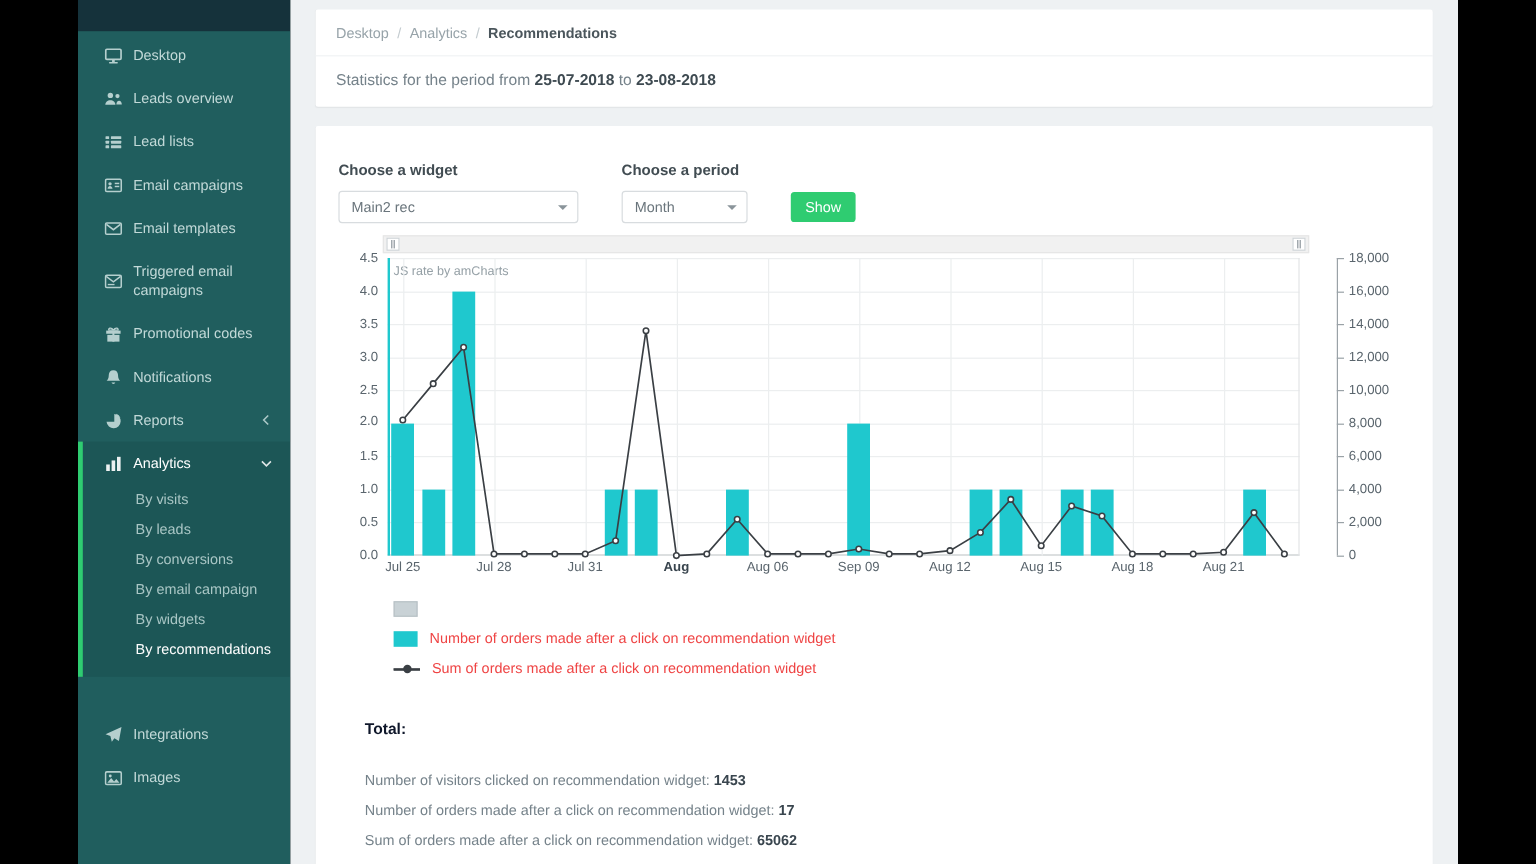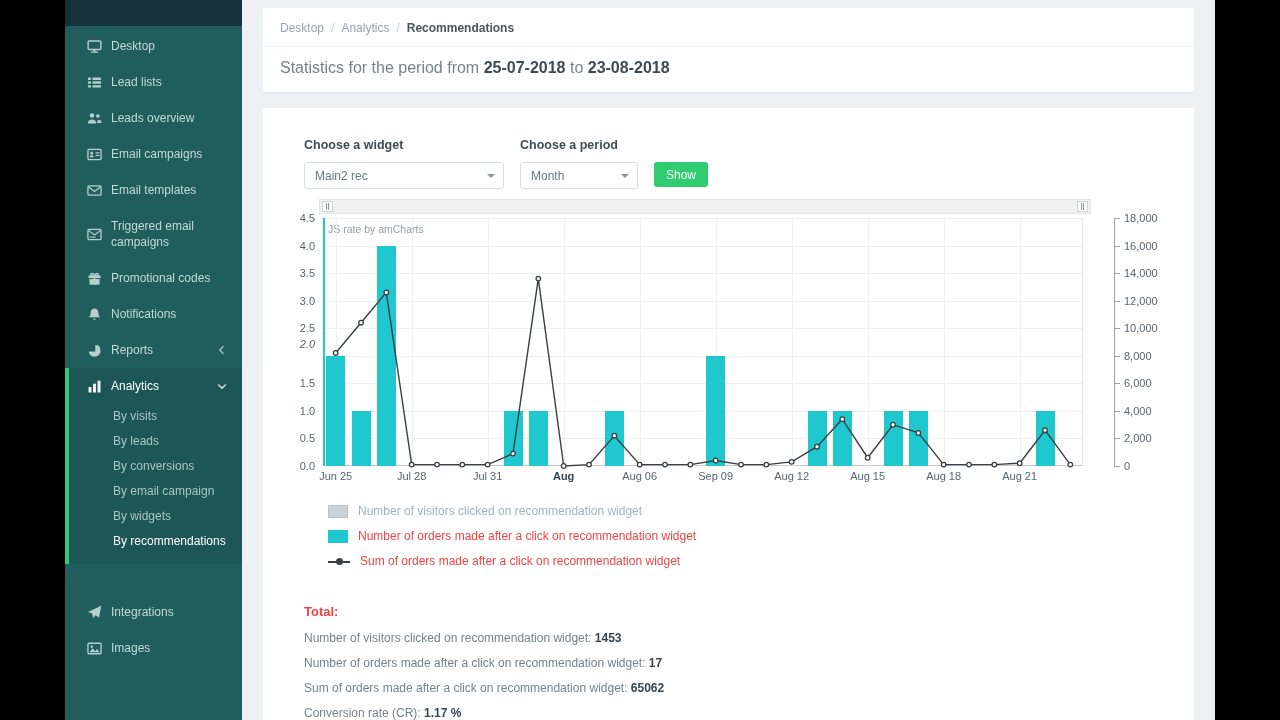--- a/index.html
+++ b/index.html
@@ -25,30 +25,30 @@
 
   
   .main{flex:1;background:#eef1f3;padding:8px 21px 0;overflow:hidden}
   .card{background:#fff;border-radius:2px;box-shadow:0 1px 1px rgba(0,0,0,.05)}
   .bc-card{margin-bottom:16px}
   .bc-row{display:flex;align-items:center;gap:7px;padding:13px 17px 11px;font-size:12px}
   .bc-link{color:#97a3a9;cursor:pointer}
   .bc-sep{color:#c3cbcf}
   .bc-current{color:#4b565c;font-weight:bold}
   .bc-divider{border-top:1px solid #f1f3f4}
-  .stats-row{padding:12px 17px 15px;font-size:16px;color:#75828a}
+  .stats-row{padding:12px 17px 15px;font-size:13px;color:#75828a}
   .stats-row b{color:#3e4a51}
 
   .main-card{padding:30px 0 60px;height:660px;overflow:hidden}
-  .controls{display:flex;align-items:flex-start;padding-left:41px;gap:16px}
+  .controls{display:flex;align-items:center;padding-left:19px;gap:36px}
   .ctrl-group .ctrl-label{font-size:12.5px;font-weight:bold;color:#414c52;margin-bottom:10px}
   .select{position:relative;height:27px;border:1px solid #d8dcdf;border-radius:3px;background:#fff;display:flex;align-items:center;padding:0 24px 0 10px;font-size:12px;color:#6a757c;cursor:pointer}
   .select .caret{position:absolute;right:8px;top:11px;width:0;height:0;border:4px solid transparent;border-top-color:#8a949a}
   .w-widget .select{width:200px}
-  .w-period .select{width:118px}
+  .w-period .select{width:105px}
   .btn-show{height:25px;margin-top:24px;padding:0 12px;background:#2fcc71;color:#fff;border:none;border-radius:3px;font-size:12px;cursor:pointer}
 
   
   .chart-outer{position:relative;height:300px;margin-top:10px}
   .chart-scrollbar{position:absolute;left:56px;top:0;width:772px;height:15px;background:#f1f1f1;border:1px solid #e6e6e6;cursor:pointer}
   .grip{position:absolute;top:1px;width:11px;height:11px;background:#fff;border:1px solid #cfd4d7;cursor:ew-resize}
   .grip::before{content:"";display:block;width:1px;height:7px;border-left:1px solid #8c959b;border-right:1px solid #8c959b;margin:1px auto 0}
   .grip.left{left:2px}.grip.right{right:2px}
   .chart-area{position:absolute;left:0;top:15px;width:100%;height:285px}
   .y-left{position:absolute;left:0;top:4px;width:56px;height:248px}
@@ -74,21 +74,21 @@
   .legend-row{display:flex;align-items:center;gap:10px;cursor:pointer}
   .swatch{width:20px;height:13px;flex:none}
   .legend-row .ltext{color:#ef4444}
   .legend-row.muted .ltext{color:#a2b3ba}
   .line-swatch{width:22px;height:13px;position:relative;flex:none}
   .line-swatch::before{content:"";position:absolute;left:0;right:0;top:6px;height:1px;background:#3a3f44;border-top:1px solid #3a3f44}
   .line-swatch::after{content:"";position:absolute;left:8px;top:3px;width:7px;height:7px;border-radius:50%;background:#3a3f44}
 
   
   .totals{margin:36px 0 0 41px;font-size:12px;color:#75828a}
-  .totals .t-title{font-size:13px;font-weight:bold;color:#ef4444;margin-bottom:12px}
+  .totals .t-title{font-size:13px;font-weight:bold;color:#0f172a;margin-bottom:28px}
   .trow{margin-bottom:11px}
   .trow b{color:#39454e}
 </style>
 </head>
 <body>
 
 <div class="stage">
   <div class="app">
 
     <aside class="sidebar">
@@ -96,44 +96,44 @@
       <nav class="nav" id="nav-top">
           <div class="nav-item">
             <span class="icon">
               <svg viewBox="0 0 16 16">
                 <rect x="1.2" y="2.2" width="13.6" height="9" rx="1" fill="none" stroke="currentColor" stroke-width="1.5"></rect>
                 <rect x="6.8" y="11.5" width="2.4" height="2"></rect>
                 <rect x="4" y="13.4" width="8" height="1.4" rx=".7"></rect>
               </svg>
             </span>
             <span class="label">Desktop</span>
+          </div>
+          <div class="nav-item">
+            <span class="icon">
+              <svg viewBox="0 0 16 16">
+                <circle cx="5.3" cy="4.8" r="2.4"></circle>
+                <path d="M.8 13.2c0-2.6 2-4.2 4.5-4.2s4.5 1.6 4.5 4.2z"></path>
+                <circle cx="11.6" cy="5.4" r="1.9"></circle>
+                <path d="M10.6 12.9c.1-2.1 1-3.4 2.5-3.4 1.4 0 2.3 1.2 2.4 3.4z"></path>
+              </svg>
+            </span>
+            <span class="label">Leads overview</span>
           </div>
           <div class="nav-item">
             <span class="icon">
               <svg viewBox="0 0 16 16">
                 <rect x="1" y="2.6" width="3.2" height="2.6" rx=".5"></rect>
                 <rect x="1" y="6.7" width="3.2" height="2.6" rx=".5"></rect>
                 <rect x="1" y="10.8" width="3.2" height="2.6" rx=".5"></rect>
                 <rect x="5.8" y="2.6" width="9.2" height="2.6" rx=".5"></rect>
                 <rect x="5.8" y="6.7" width="9.2" height="2.6" rx=".5"></rect>
                 <rect x="5.8" y="10.8" width="9.2" height="2.6" rx=".5"></rect>
               </svg>
             </span>
             <span class="label">Lead lists</span>
-          </div>
-          <div class="nav-item">
-            <span class="icon">
-              <svg viewBox="0 0 16 16">
-                <circle cx="5.3" cy="4.8" r="2.4"></circle>
-                <path d="M.8 13.2c0-2.6 2-4.2 4.5-4.2s4.5 1.6 4.5 4.2z"></path>
-                <circle cx="11.6" cy="5.4" r="1.9"></circle>
-                <path d="M10.6 12.9c.1-2.1 1-3.4 2.5-3.4 1.4 0 2.3 1.2 2.4 3.4z"></path>
-              </svg>
-            </span>
-            <span class="label">Leads overview</span>
           </div>
           <div class="nav-item">
             <span class="icon">
               <svg viewBox="0 0 16 16">
                 <rect x="1" y="2.6" width="14" height="10.8" rx="1.2" fill="none" stroke="currentColor" stroke-width="1.4"></rect>
                 <circle cx="5" cy="6.6" r="1.5"></circle>
                 <path d="M2.8 10.9c.3-1.5 1.1-2.3 2.2-2.3s1.9.8 2.2 2.3z"></path>
                 <rect x="9.2" y="5.6" width="4" height="1.3"></rect>
                 <rect x="9.2" y="8.3" width="4" height="1.3"></rect>
               </svg>
@@ -286,41 +286,41 @@
           <div class="chart-scrollbar">
             <span class="grip left"></span>
             <span class="grip right"></span>
           </div>
           <div class="chart-area">
             <div class="y-left" id="y-left">
                 <div class="ylab" style="top: 242px;">0.0</div>
                 <div class="ylab" style="top: 214.444px;">0.5</div>
                 <div class="ylab" style="top: 186.889px;">1.0</div>
                 <div class="ylab" style="top: 159.333px;">1.5</div>
-                <div class="ylab" style="top: 120px; font-style: italic;">2.0</div>
+                <div class="ylab" style="top: 130px;">2.0</div>
                 <div class="ylab" style="top: 104.222px;">2.5</div>
                 <div class="ylab" style="top: 76.6667px;">3.0</div>
                 <div class="ylab" style="top: 49.1111px;">3.5</div>
                 <div class="ylab" style="top: 21.5556px;">4.0</div>
                 <div class="ylab" style="top: -6px;">4.5</div>
               </div>
             <div class="plot" id="plot">
               <div class="credit">JS rate by amCharts</div>
             <div class="gh base" style="top: 247px;"></div>
                 <div class="gh" style="top: 220.444px;"></div>
                 <div class="gh" style="top: 192.889px;"></div>
                 <div class="gh" style="top: 165.333px;"></div>
                 <div class="gh" style="top: 137.778px;"></div>
                 <div class="gh" style="top: 110.222px;"></div>
                 <div class="gh" style="top: 82.6667px;"></div>
                 <div class="gh" style="top: 55.1111px;"></div>
                 <div class="gh" style="top: 27.5556px;"></div>
                 <div class="gh" style="top: 0px;"></div>
                 <div class="gv" style="left: 12.6667px;"></div>
-                <div class="xlab" style="left: 12.6667px;">Jun 25</div>
+                <div class="xlab" style="left: 12.6667px;">Jul 25</div>
                 <div class="gv" style="left: 88.6667px;"></div>
                 <div class="xlab" style="left: 88.6667px;">Jul 28</div>
                 <div class="gv" style="left: 164.667px;"></div>
                 <div class="xlab" style="left: 164.667px;">Jul 31</div>
                 <div class="gv" style="left: 240.667px;"></div>
                 <div class="xlab bold" style="left: 240.667px;">Aug</div>
                 <div class="gv" style="left: 316.667px;"></div>
                 <div class="xlab" style="left: 316.667px;">Aug 06</div>
                 <div class="gv" style="left: 392.667px;"></div>
                 <div class="xlab" style="left: 392.667px;">Sep 09</div>
@@ -402,21 +402,20 @@
                 <div class="yrlab" style="top: 21.5556px;">16,000</div>
                 <div class="ytick" style="top: 0px;"></div>
                 <div class="yrlab" style="top: -6px;">18,000</div>
               </div>
           </div>
         </div>
 
         <div class="legend">
           <div class="legend-row muted">
             <span class="swatch" id="sw0" style="background: rgb(201, 210, 214); border: 1px solid rgb(185, 194, 198);"></span>
-            <span class="ltext">Number of visitors clicked on recommendation widget</span>
           </div>
           <div class="legend-row">
             <span class="swatch" id="sw1" style="background: rgb(31, 200, 206);"></span>
             <span class="ltext">Number of orders made after a click on recommendation widget</span>
           </div>
           <div class="legend-row">
             <span class="line-swatch"></span>
             <span class="ltext">Sum of orders made after a click on recommendation widget</span>
           </div>
         </div>

